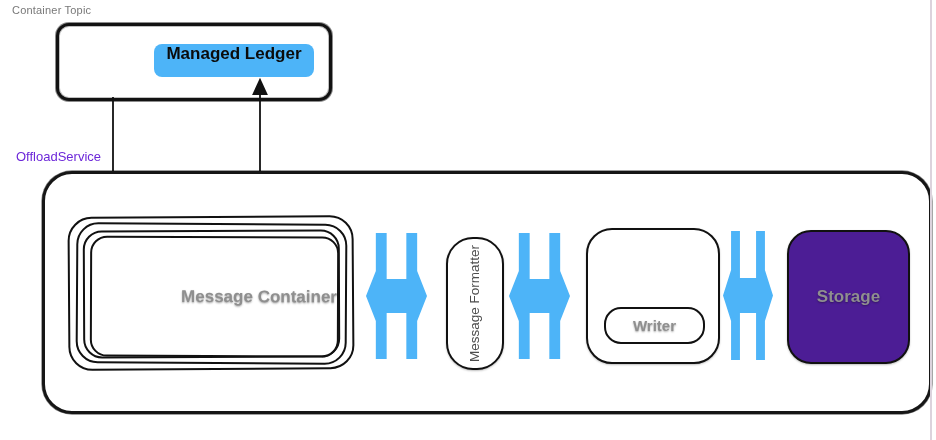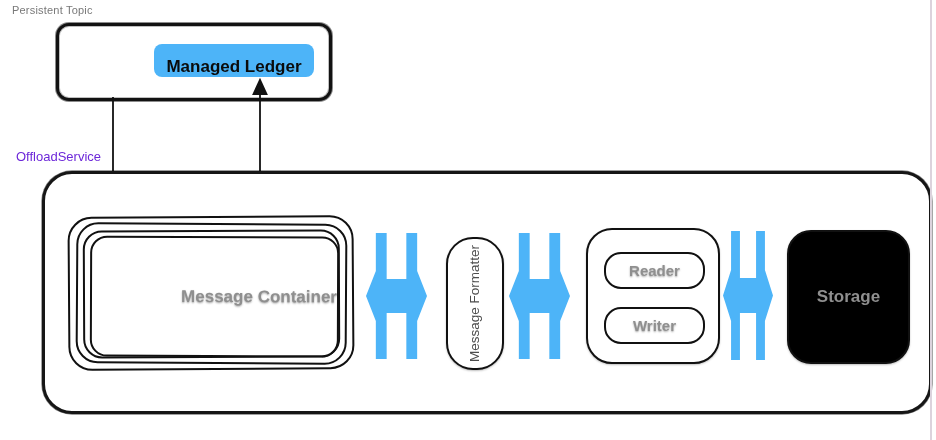--- a/index.html
+++ b/index.html
@@ -11,21 +11,21 @@
   .abs{position:absolute;}
   
   .topic-box{
     left:56px;top:23px;width:270px;height:72px;
     border:3.5px solid #121212;border-radius:13px;background:#fff;
     box-shadow:0 0 0 1px rgba(0,0,0,.45), inset 0 0 0 1px rgba(0,0,0,.25);
   }
   .topic-label{left:12px;top:4px;font-size:11px;color:#787878;letter-spacing:.2px;}
   .ledger{
     left:154px;top:44px;width:160px;height:33px;background:var(--accent);
-    border-radius:8px;display:flex;align-items:flex-end;justify-content:center;
+    border-radius:8px;display:flex;align-items:flex-start;justify-content:center;
     font-size:17px;font-weight:bold;color:#0b0b0b;
   }
   .offload-label{left:16px;top:149px;font-size:13px;color:#6d28d9;}
   .offload-box{
     left:42px;top:171px;width:884px;height:237px;background:#fff;
     border:3px solid #161616;border-radius:30px;
     box-shadow:0 0 0 .7px rgba(0,0,0,.5);
   }
   
   .stack-layer{border:2px solid #111;border-radius:20px;background:#fff;}
@@ -56,35 +56,35 @@
   .pill{
     position:absolute;left:16px;width:97px;height:33px;background:#fff;
     border:2.2px solid #111;border-radius:17px;
     display:flex;align-items:center;justify-content:center;
     font-size:15px;font-weight:bold;color:#8f8f8f;
     text-shadow:0 1px 2px rgba(0,0,0,.35);
   }
   .pill.reader{top:22px;}
   .pill.writer{top:77px;}
   .storage{
-    left:787px;top:230px;width:119px;height:130px;background:#000000;
+    left:787px;top:230px;width:119px;height:130px;background:#4c1d95;
     border:2.5px solid #111;border-radius:24px;
     display:flex;align-items:center;justify-content:center;
     box-shadow:0 1px 2px rgba(0,0,0,.25);
   }
   .edge-line{left:930px;top:0;width:2px;height:440px;background:#dcd3dd;}
   svg{display:block;}
 </style>
 </head>
 <body>
 
 <div id="canvas" style="--accent: #4DB4F8;">
 
   <div class="abs topic-box"></div>
-  <div class="abs topic-label">Persistent Topic</div>
+  <div class="abs topic-label">Container Topic</div>
   <div class="abs ledger">
     <span>Managed Ledger</span>
   </div>
 
   <svg class="abs" style="left:0;top:0;width:936px;height:440px;pointer-events:none;" viewBox="0 0 936 440">
     <g stroke="#111" stroke-width="1.8" fill="#111">
       <line x1="113" y1="97" x2="113" y2="204"></line>
       <polygon points="106.5,204 119.5,204 113,217"></polygon>
       <line x1="260" y1="94" x2="260" y2="215"></line>
       <polygon points="253.5,94 266.5,94 260,80"></polygon>
@@ -109,23 +109,20 @@
   </svg>
   <svg class="abs blue-arrow" style="left:723px;top:231px;" width="50" height="129" viewBox="0 0 62 126" preserveAspectRatio="none">
     <polygon fill="currentColor" points="10,0 21,0 21,46 41,46 41,0 52,0 52,38 62,63 52,88 52,126 41,126 41,80 21,80 21,126 10,126 10,88 0,63 10,38"></polygon>
   </svg>
 
   <div class="abs formatter">
     <span>Message Formatter</span>
   </div>
 
   <div class="abs rw-box">
-    <div class="pill reader">
-      <span>Reader</span>
-    </div>
     <div class="pill writer">
       <span>Writer</span>
     </div>
   </div>
 
   <div class="abs storage">
     <span class="muted-big">Storage</span>
   </div>
 
   <div class="abs edge-line"></div>

